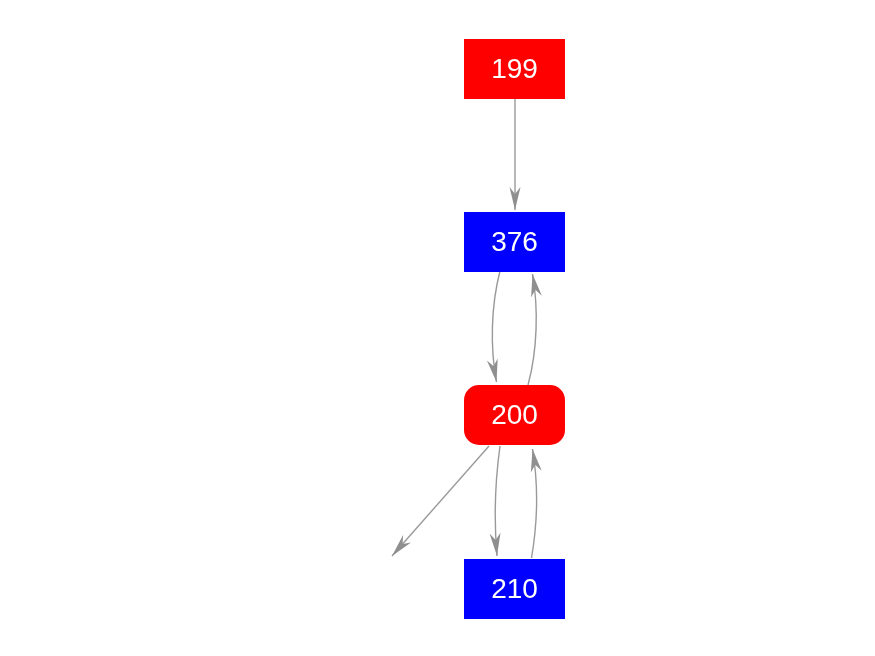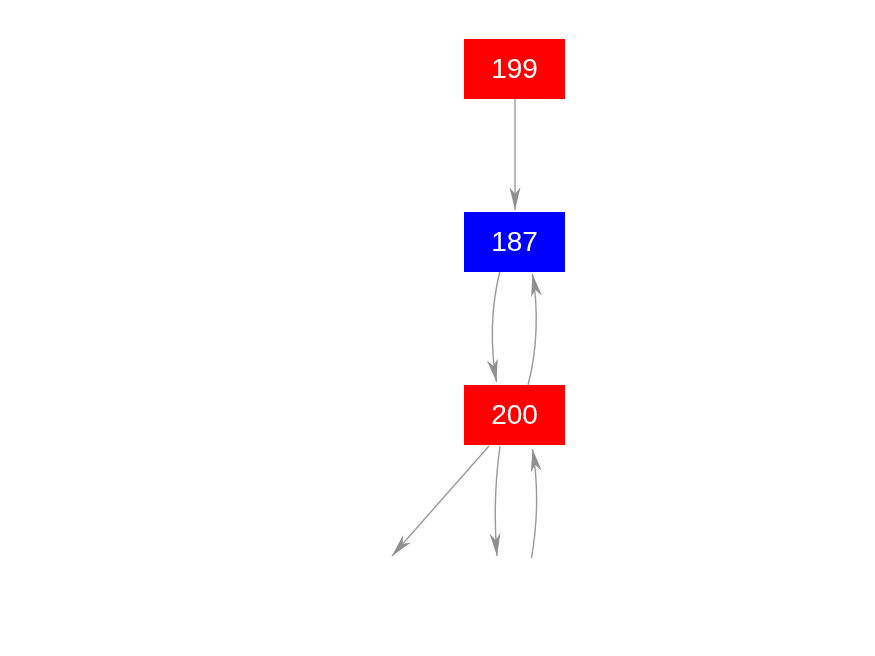--- a/index.html
+++ b/index.html
@@ -35,21 +35,21 @@
     align-items: center;
     justify-content: center;
     color: #ffffff;
     font-size: 28px;
     line-height: 1;
     cursor: pointer;
     user-select: none;
   }
   .node-199 { left: 464px; top: 39px; text-align: center;  }
   .node-211 { left: 464px; top: 212px; }
-  .node-200 { left: 464px; top: 385px; }
+  .node-200 { left: 464px; top: 385px; border-radius: 15px; }
   .node-209 { left: 310px; top: 559px; }
   .node-210 { left: 464px; top: 559px; }
 </style>
 </head>
 <body>
 
 <div class="canvas">
 
   <svg class="edges-layer" width="875" height="656" viewBox="0 0 875 656" xmlns="http://www.w3.org/2000/svg">
     <defs>
@@ -69,22 +69,25 @@
     <path class="edge" d="M500,446 C495,482 494,521 497,556" marker-end="url(#arrowhead)" style="stroke: rgb(153, 153, 153);"></path>
 
     <path class="edge" d="M531.5,558 C537.5,523 538.5,485 532.5,449" marker-end="url(#arrowhead)" style="stroke: rgb(153, 153, 153);"></path>
   </svg>
 
   <div class="node node-199" style="background-color: rgb(255, 0, 0);">
     <span>199</span>
   </div>
 
   <div class="node node-211" style="background-color: rgb(0, 0, 255);">
-    <span>187</span>
+    <span>376</span>
   </div>
 
   <div class="node node-200" style="background-color: rgb(255, 0, 0);">
     <span>200</span>
   </div>
 
 
+  <div class="node node-210" style="background-color: rgb(0, 0, 255);">
+    <span>210</span>
+  </div>
 
 </div>
 
 </body></html>

